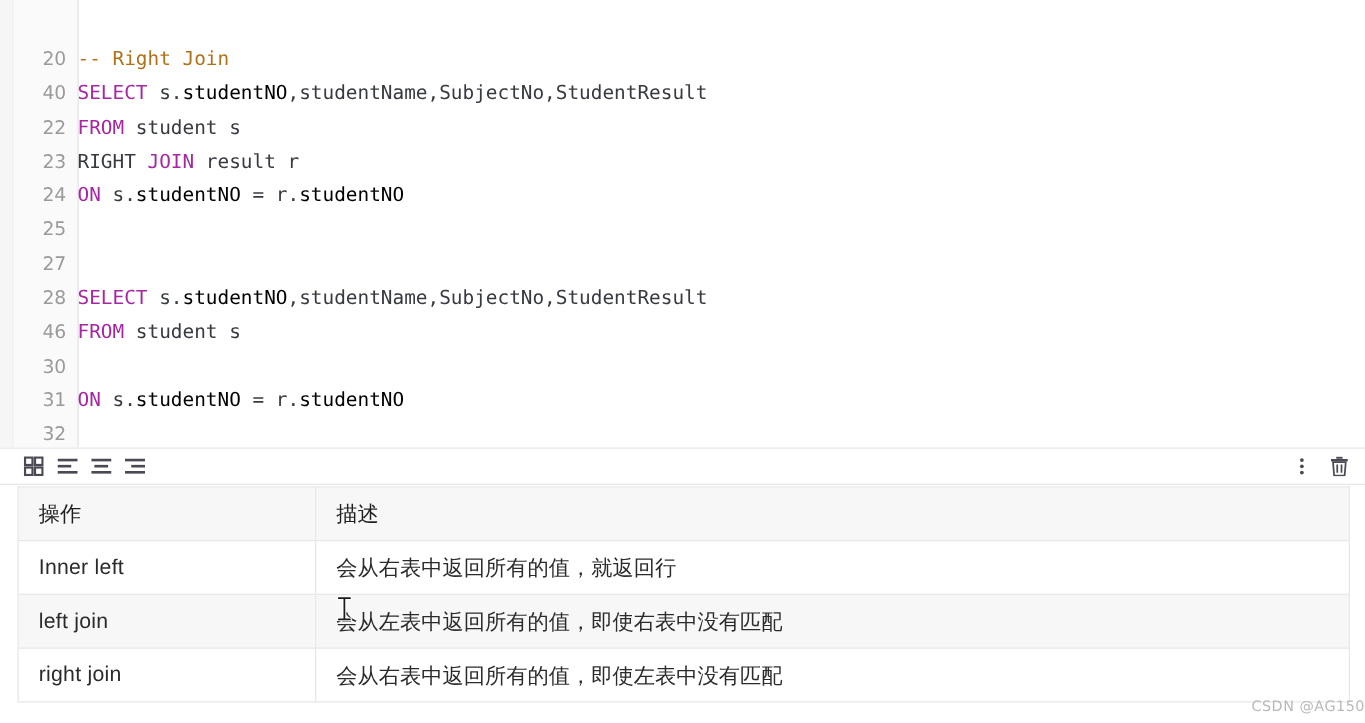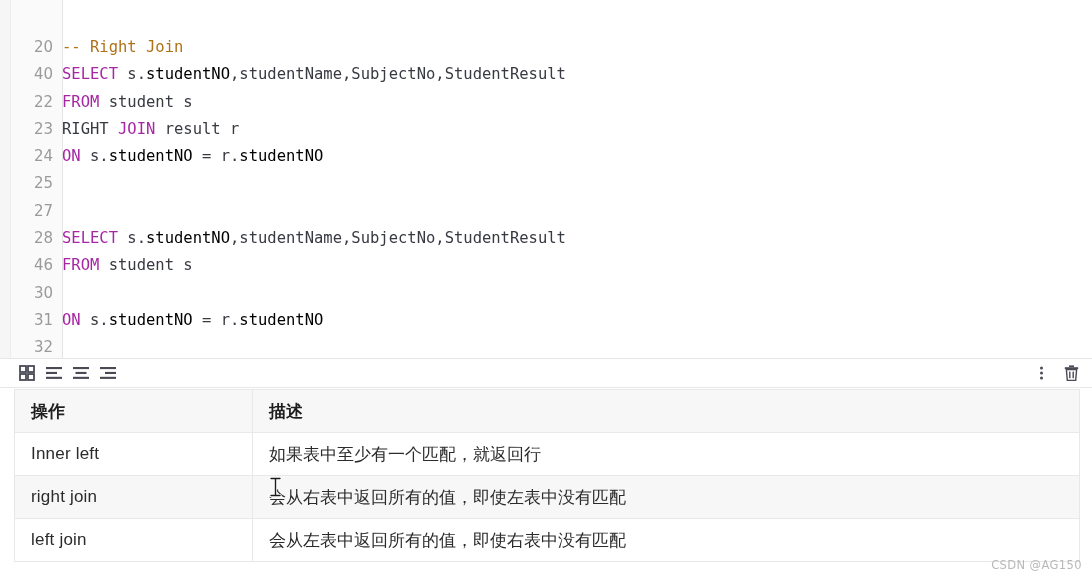--- a/index.html
+++ b/index.html
@@ -129,21 +129,21 @@
   #join-table th, #join-table td {
     border: 1px solid #e8e8e8;
     text-align: left;
     vertical-align: middle;
     padding: 0 16px;
     height: 43px;
     box-sizing: border-box;
   }
   #join-table thead th {
     background: #f7f7f7;
-    font-weight: bold;
+    font-weight: normal;
     color: #1f1f1f;
     font-size: 17px;
     height: 43px;
   }
   #join-table tbody td {
     color: #2b2b2b;
     font-weight: normal;
   }
   #join-table tbody tr:nth-child(odd) td  { background: #ffffff; }
   #join-table tbody tr:nth-child(even) td { background: #f7f7f7; }
@@ -155,21 +155,21 @@
     left: 269px;
     top: 477px;
     width: 13px;
     height: 20px;
     pointer-events: none;
   }
 
   
   #watermark {
     position: absolute;
-    right: 10px;
+    right: 0;
     bottom: 6px;
     font-family: "DejaVu Sans", sans-serif;
     font-size: 11.5px;
     color: #b9b9b9;
     letter-spacing: 0.4px;
     white-space: nowrap;
   }
 </style>
 </head>
 <body>
@@ -252,29 +252,29 @@
     </colgroup>
   <thead>
     <tr>
       <th>操作</th>
       <th>描述</th>
     </tr>
   </thead>
   <tbody>
       <tr>
         <td class="cell-op">Inner left</td>
-        <td>如果表中至少有一个匹配，就返回行</td>
+        <td>会从右表中返回所有的值，就返回行</td>
+      </tr>
+      <tr>
+        <td class="cell-op">left join</td>
+        <td>会从左表中返回所有的值，即使右表中没有匹配</td>
       </tr>
       <tr>
         <td class="cell-op">right join</td>
         <td>会从右表中返回所有的值，即使左表中没有匹配</td>
-      </tr>
-      <tr>
-        <td class="cell-op">left join</td>
-        <td>会从左表中返回所有的值，即使右表中没有匹配</td>
       </tr>
     </tbody>
 </table>
 
 <div id="text-cursor">
   <svg width="13" height="20" viewBox="0 0 13 20">
     <path d="M2 1.5 H11 M6.5 1.5 V18.5 M2 18.5 H11" stroke="#ffffff" stroke-width="3.2" fill="none" stroke-linecap="round"></path>
     <path d="M2 1.5 H11 M6.5 1.5 V18.5 M2 18.5 H11" stroke="#1a1a1a" stroke-width="1.4" fill="none" stroke-linecap="round"></path>
   </svg>
 </div>

